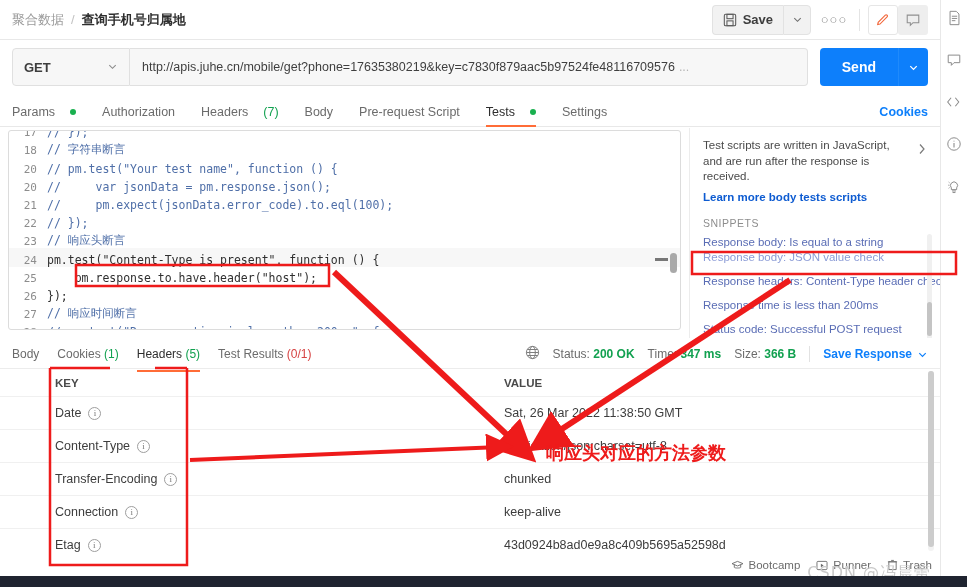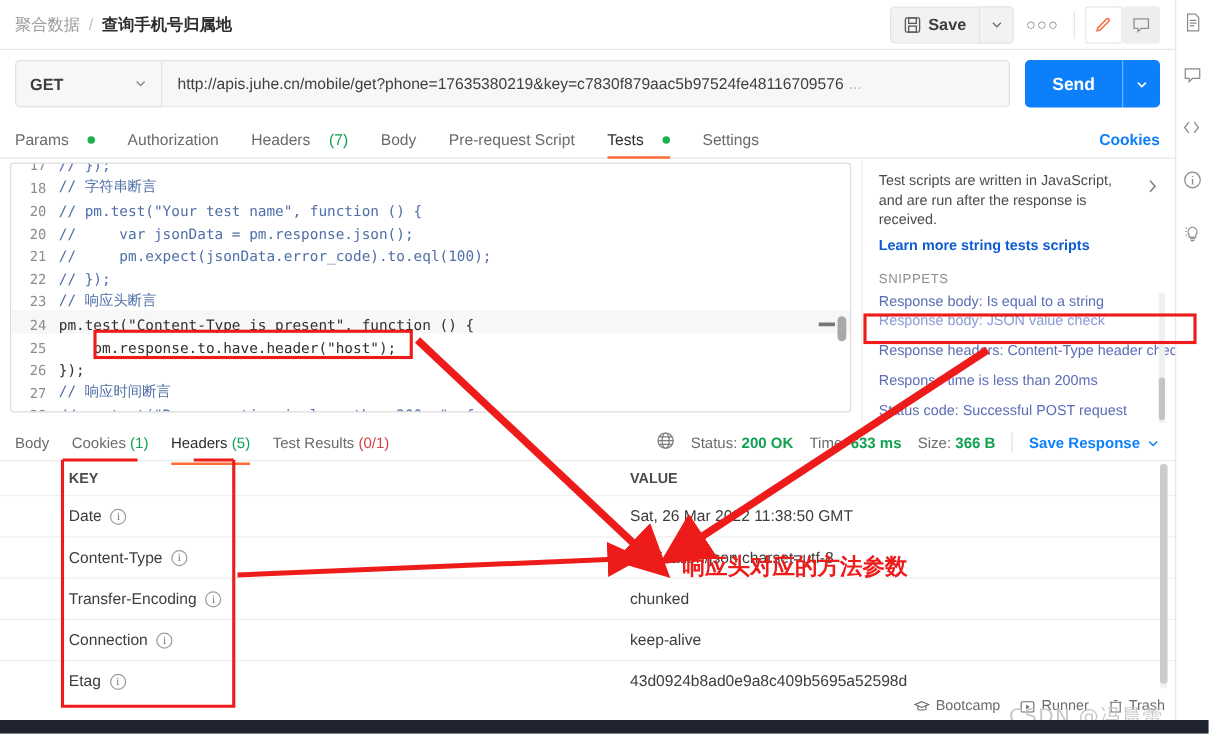--- a/index.html
+++ b/index.html
@@ -379,21 +379,21 @@
           <span class="ctext cm">// pm.test("Response time is less than 200ms", func</span>
         </div>
       </div>
       <div class="ed-scrollbar"></div>
       <div class="ed-caret-mark"></div>
     </div>
   </div>
 
   <div class="snippets">
     <div class="snip-help">Test scripts are written in JavaScript, and are run after the response is received.</div>
-    <div class="snip-learn">Learn more string tests scripts</div>
+    <div class="snip-learn">Learn more body tests scripts</div>
     <div class="snip-chevron">
       <svg width="12" height="14" viewBox="0 0 12 14">
           <path d="M4 2.5 L8 7 L4 11.5" fill="none" stroke="#7a7a7a" stroke-width="1.2"></path>
         </svg>
     </div>
     <div class="snip-title">SNIPPETS</div>
     <div class="snip-list">
       <div class="snip-item">Response body: Is equal to a string</div>
       <div class="snip-item clipped">Response body: JSON value check</div>
       <div class="snip-item">Response headers: Content-Type header check</div>
@@ -428,21 +428,21 @@
           <ellipse cx="8" cy="8" rx="3" ry="6.5" fill="none" stroke="#7b7b7b" stroke-width="1.05"></ellipse>
           <path d="M1.5 8 h13 M2.6 4.8 h10.8 M2.6 11.2 h10.8" stroke="#7b7b7b" stroke-width="1.05"></path>
         </svg>
       </span>
       <span>
         <span>Status:</span>
         <span class="meta-val-green">200 OK</span>
       </span>
       <span>
         <span>Time:</span>
-        <span class="meta-val-green">633 ms</span>
+        <span class="meta-val-green">347 ms</span>
       </span>
       <span>
         <span>Size:</span>
         <span class="meta-val-green">366 B</span>
       </span>
       <span class="meta-sep"></span>
       <span class="save-response">
         <span>Save Response</span>
         <svg width="11" height="11" viewBox="0 0 12 12">
           <path d="M2.5 4.5 L6 8 L9.5 4.5" fill="none" stroke="#0d7ffb" stroke-width="1.3"></path>

